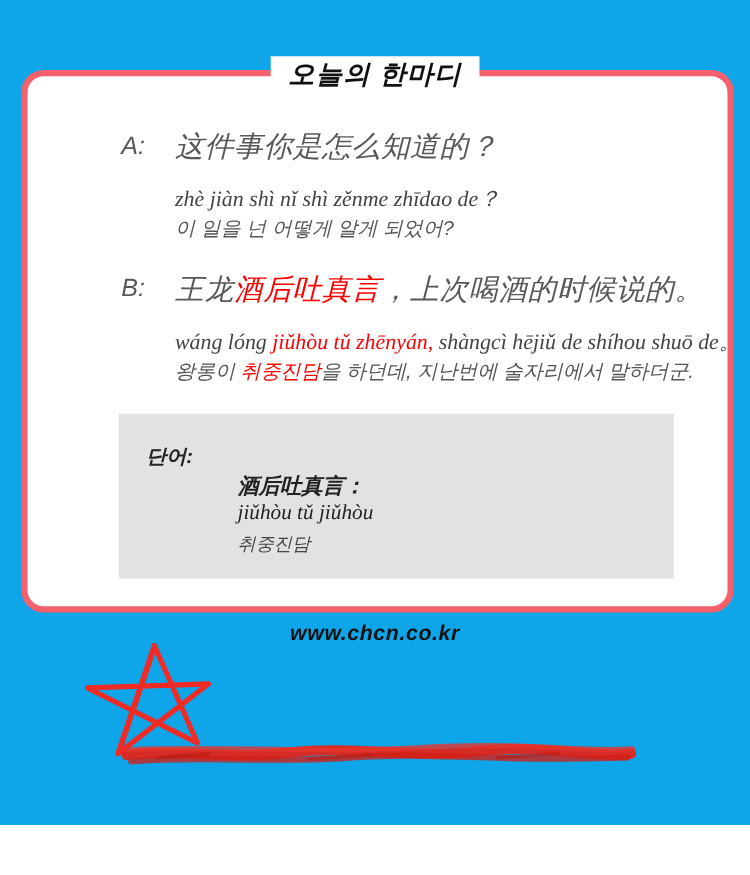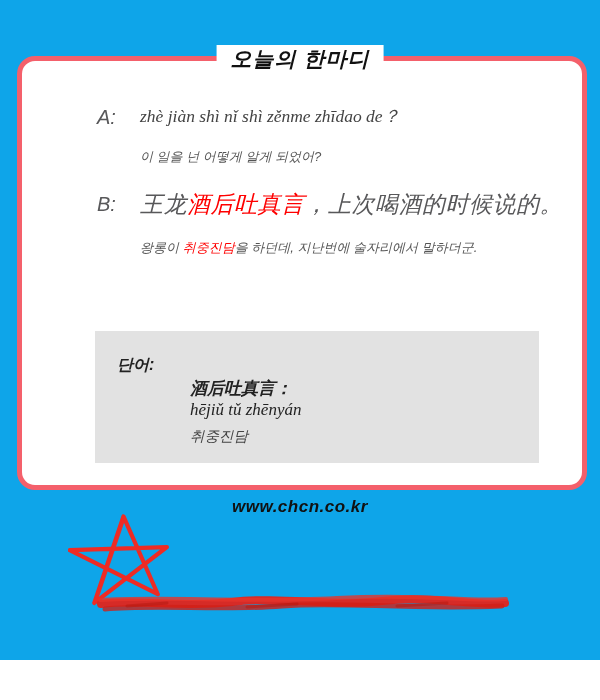--- a/index.html
+++ b/index.html
@@ -24,24 +24,24 @@
   .turn{display:flex;margin-bottom:21px;}
   .speaker{
     width:43px;flex:0 0 43px;font-size:20px;color:#58585a;line-height:30px;font-weight:500;
   }
   .lines{flex:1;}
   .hanzi{
     font-size:23px;line-height:30px;color:#58585a;letter-spacing:0.5px;white-space:nowrap;
   }
   .pinyin{
     font-family:"Liberation Serif","DejaVu Serif",serif;
-    font-size:17.5px;line-height:23px;color:#434343;margin-top:3px;white-space:nowrap;
+    font-size:17.5px;line-height:23px;color:#434343;margin-top:16px;white-space:nowrap;
   }
   .korean{
-    font-size:13px;line-height:22px;color:#555;margin-top:18px;white-space:nowrap;
+    font-size:16px;line-height:22px;color:#555;margin-top:2px;white-space:nowrap;
   }
   .red{color:#fe0000;}
   
   .vocab-box{
     position:absolute;left:73px;top:270px;width:444px;height:132px;
     background:#e2e2e2;display:flex;
   }
   .vocab-label{
     flex:0 0 70px;padding-left:22px;margin-top:24px;
     font-size:16px;font-weight:bold;color:#222;white-space:nowrap;
@@ -73,40 +73,42 @@
 
   <span class="card-title">오늘의 한마디</span>
 
   <div class="frame">
 
     <div class="dialogue">
 
       <div class="turn">
         <div class="speaker">A:</div>
         <div class="lines">
+          <div class="hanzi"><span>这件事你是怎么知道的？</span></div>
           <div class="pinyin"><span>zhè jiàn shì nǐ shì zěnme zhīdao de？</span></div>
           <div class="korean"><span>이 일을 넌 어떻게 알게 되었어?</span></div>
         </div>
       </div>
 
       <div class="turn">
         <div class="speaker">B:</div>
         <div class="lines">
           <div class="hanzi"><span>王龙</span><span class="red">酒后吐真言</span><span>，上次喝酒的时候说的。</span></div>
+          <div class="pinyin"><span>wáng lóng </span><span class="red">jiǔhòu tǔ zhēnyán,</span><span>  shàngcì hējiǔ de shíhou shuō de。</span></div>
           <div class="korean"><span>왕롱이 </span><span class="red">취중진담</span><span>을 하던데, 지난번에 술자리에서 말하더군.</span></div>
         </div>
       </div>
 
     </div>
 
     <div class="vocab-box">
       <div class="vocab-label">단어:</div>
       <div class="vocab-content">
         <div class="vocab-hanzi">酒后吐真言：</div>
-        <div class="vocab-pinyin">hējiǔ tǔ zhēnyán</div>
+        <div class="vocab-pinyin">jiǔhòu tǔ jiǔhòu</div>
         <div class="vocab-korean">취중진담</div>
       </div>
     </div>
 
   </div>
 
   <div class="url">www.chcn.co.kr</div>
 
   <div class="star-wrap">
     <svg width="104" height="92" viewBox="0 0 104 92" fill="none">

